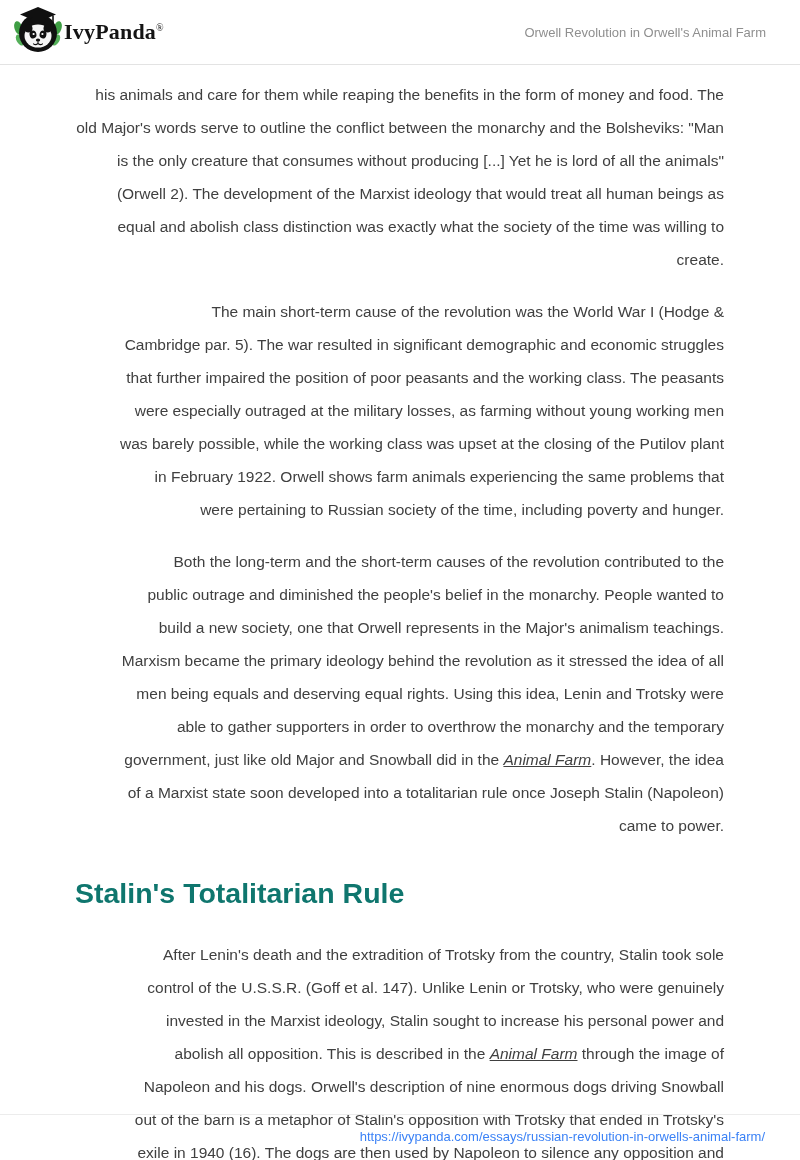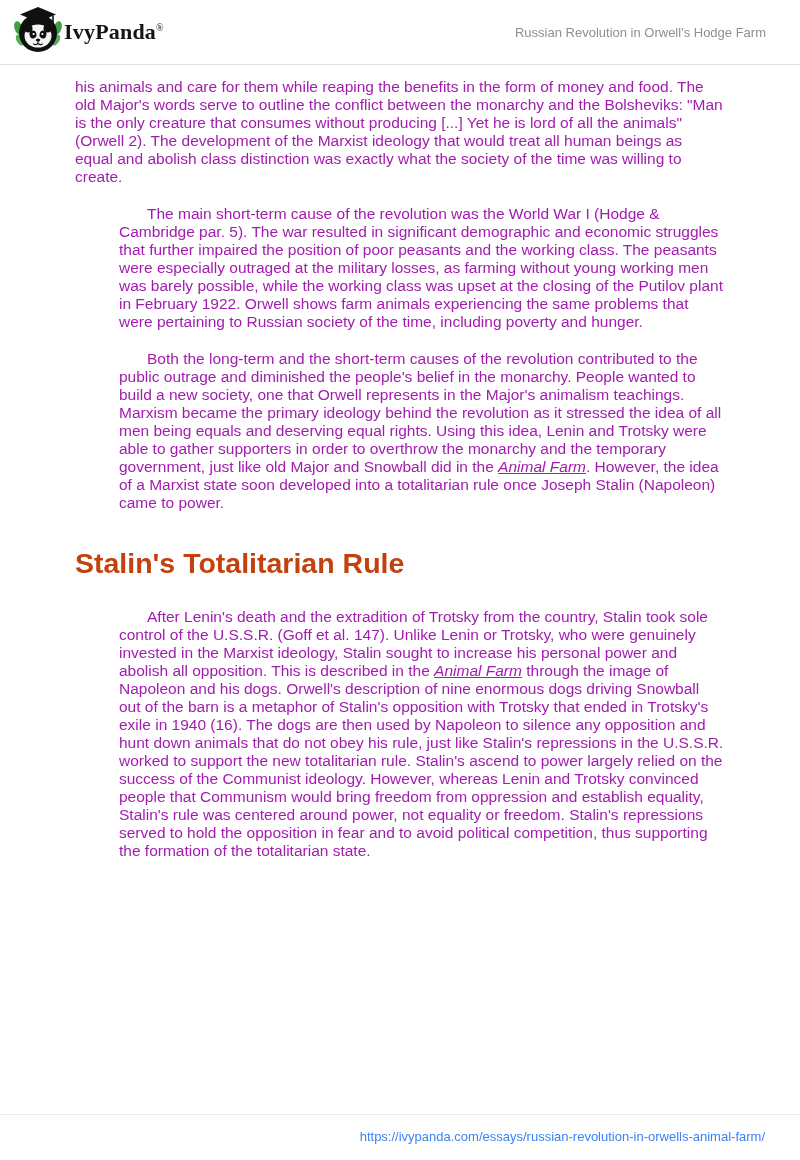--- a/index.html
+++ b/index.html
@@ -43,31 +43,32 @@
   .doc-title {
     font-size: 13px;
     color: #8f8f8f;
   }
   
   .article {
     padding: 13px 76px 0 75px;
   }
   .article p {
     font-size: 15.5px;
-    line-height: 18px;
-    color: #a21caf;
+    line-height: 33px;
+    color: #404040;
     margin: 0 0 19px 0;
+    text-align: right;
   }
   .article p.indent { text-indent: 28px; margin-left: 44px; }
   .article em { font-style: italic; text-decoration: underline; }
   .article h2 {
     font-size: 28.5px;
     line-height: 34px;
     font-weight: 700;
-    color: #c2410c;
+    color: #0f766e;
     margin: 34px 0 28px 0;
   }
   
   .footer {
     position: absolute;
     left: 0;
     right: 0;
     bottom: 0;
     padding: 12px 35px 15px 35px;
     border-top: 1px solid #ececec;
@@ -106,21 +107,21 @@
           <path d="M24 37.5 L24 39.5 M24 39.5 Q21.5 41.5 19.5 39.8 M24 39.5 Q26.5 41.5 28.5 39.8" stroke="#101010" stroke-width="1.1" fill="none" stroke-linecap="round"></path>
 
           <polygon points="24,3 42,10.5 24,18 6,10.5" fill="#101010"></polygon>
           <rect x="17" y="13" width="14" height="5.5" rx="1.5" fill="#101010"></rect>
           <path d="M39 11.5 L39 20" stroke="#101010" stroke-width="1.6"></path>
           <circle cx="39" cy="21.5" r="1.8" fill="#101010"></circle>
         </svg>
       </span>
       <span class="brand-name"><span>IvyPanda</span><span class="brand-reg">®</span></span>
     </div>
-    <div class="doc-title">Russian Revolution in Orwell's Hodge Farm</div>
+    <div class="doc-title">Orwell Revolution in Orwell's Animal Farm</div>
   </div>
 
   <div class="article">
       <p><span>his animals and care for them while reaping the benefits in the form of money and food. The old Major's words serve to outline the conflict between the monarchy and the Bolsheviks: "Man is the only creature that consumes without producing [...] Yet he is lord of all the animals" (Orwell 2). The development of the Marxist ideology that would treat all human beings as equal and abolish class distinction was exactly what the society of the time was willing to create.</span></p>
       <p class="indent"><span>The main short-term cause of the revolution was the World War I (Hodge &amp; Cambridge par. 5). The war resulted in significant demographic and economic struggles that further impaired the position of poor peasants and the working class. The peasants were especially outraged at the military losses, as farming without young working men was barely possible, while the working class was upset at the closing of the Putilov plant in February 1922. Orwell shows farm animals experiencing the same problems that were pertaining to Russian society of the time, including poverty and hunger.</span></p>
       <p class="indent"><span>Both the long-term and the short-term causes of the revolution contributed to the public outrage and diminished the people's belief in the monarchy. People wanted to build a new society, one that Orwell represents in the Major's animalism teachings. Marxism became the primary ideology behind the revolution as it stressed the idea of all men being equals and deserving equal rights. Using this idea, Lenin and Trotsky were able to gather supporters in order to overthrow the monarchy and the temporary government, just like old Major and Snowball did in the </span><em>Animal Farm</em><span>. However, the idea of a Marxist state soon developed into a totalitarian rule once Joseph Stalin (Napoleon) came to power.</span></p>
       <h2>Stalin's Totalitarian Rule</h2>
       <p class="indent"><span>After Lenin's death and the extradition of Trotsky from the country, Stalin took sole control of the U.S.S.R. (Goff et al. 147). Unlike Lenin or Trotsky, who were genuinely invested in the Marxist ideology, Stalin sought to increase his personal power and abolish all opposition. This is described in the </span><em>Animal Farm</em><span> through the image of Napoleon and his dogs. Orwell's description of nine enormous dogs driving Snowball out of the barn is a metaphor of Stalin's opposition with Trotsky that ended in Trotsky's exile in 1940 (16). The dogs are then used by Napoleon to silence any opposition and hunt down animals that do not obey his rule, just like Stalin's repressions in the U.S.S.R. worked to support the new totalitarian rule. Stalin's ascend to power largely relied on the success of the Communist ideology. However, whereas Lenin and Trotsky convinced people that Communism would bring freedom from oppression and establish equality, Stalin's rule was centered around power, not equality or freedom. Stalin's repressions served to hold the opposition in fear and to avoid political competition, thus supporting the formation of the totalitarian state.</span></p>
     </div>
 

